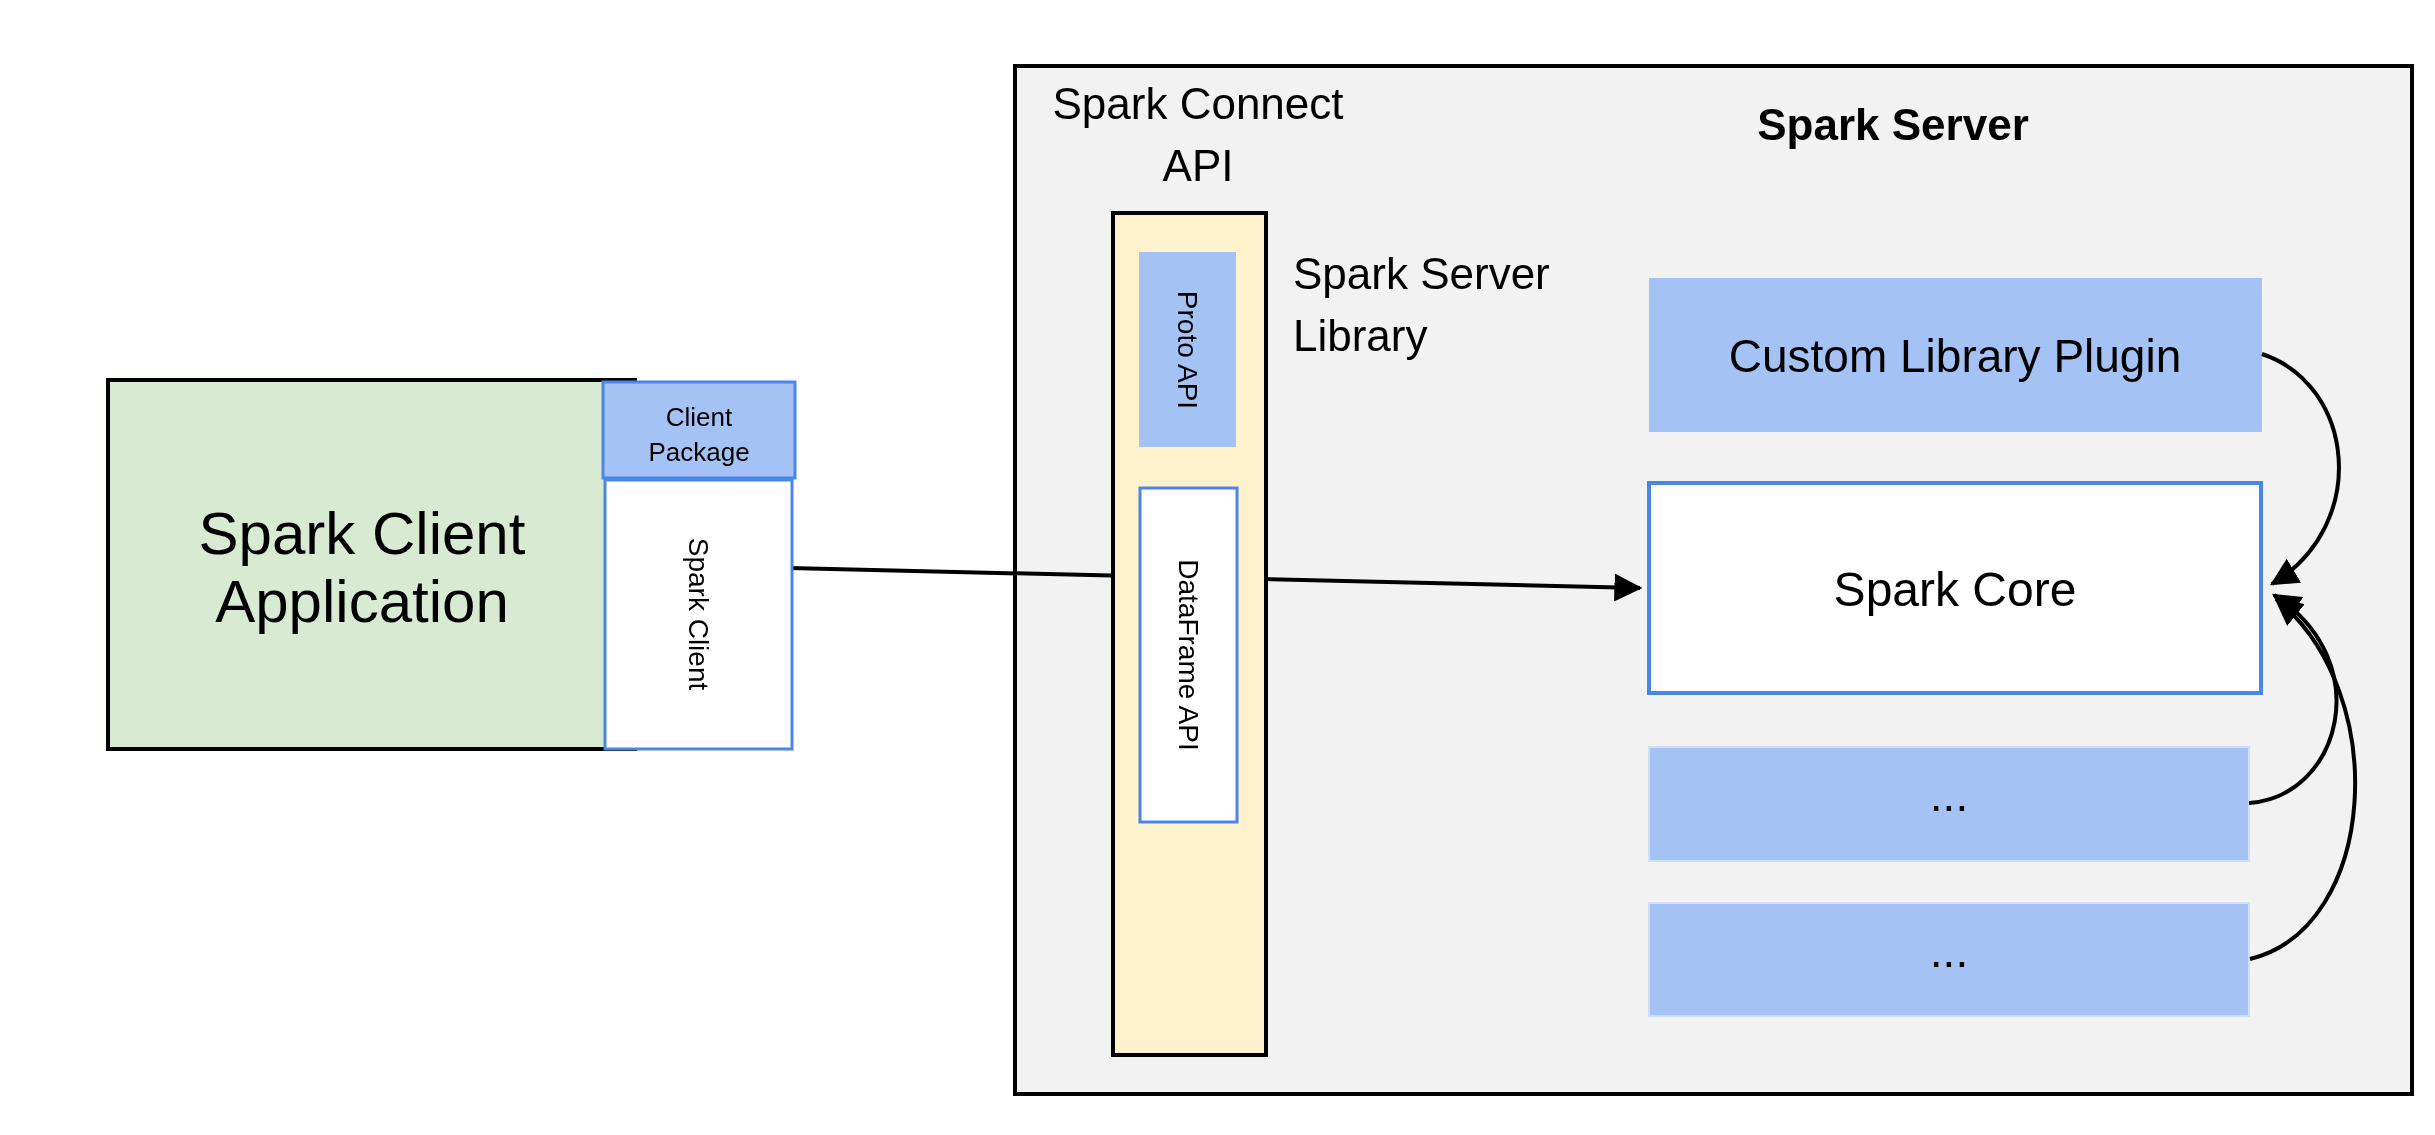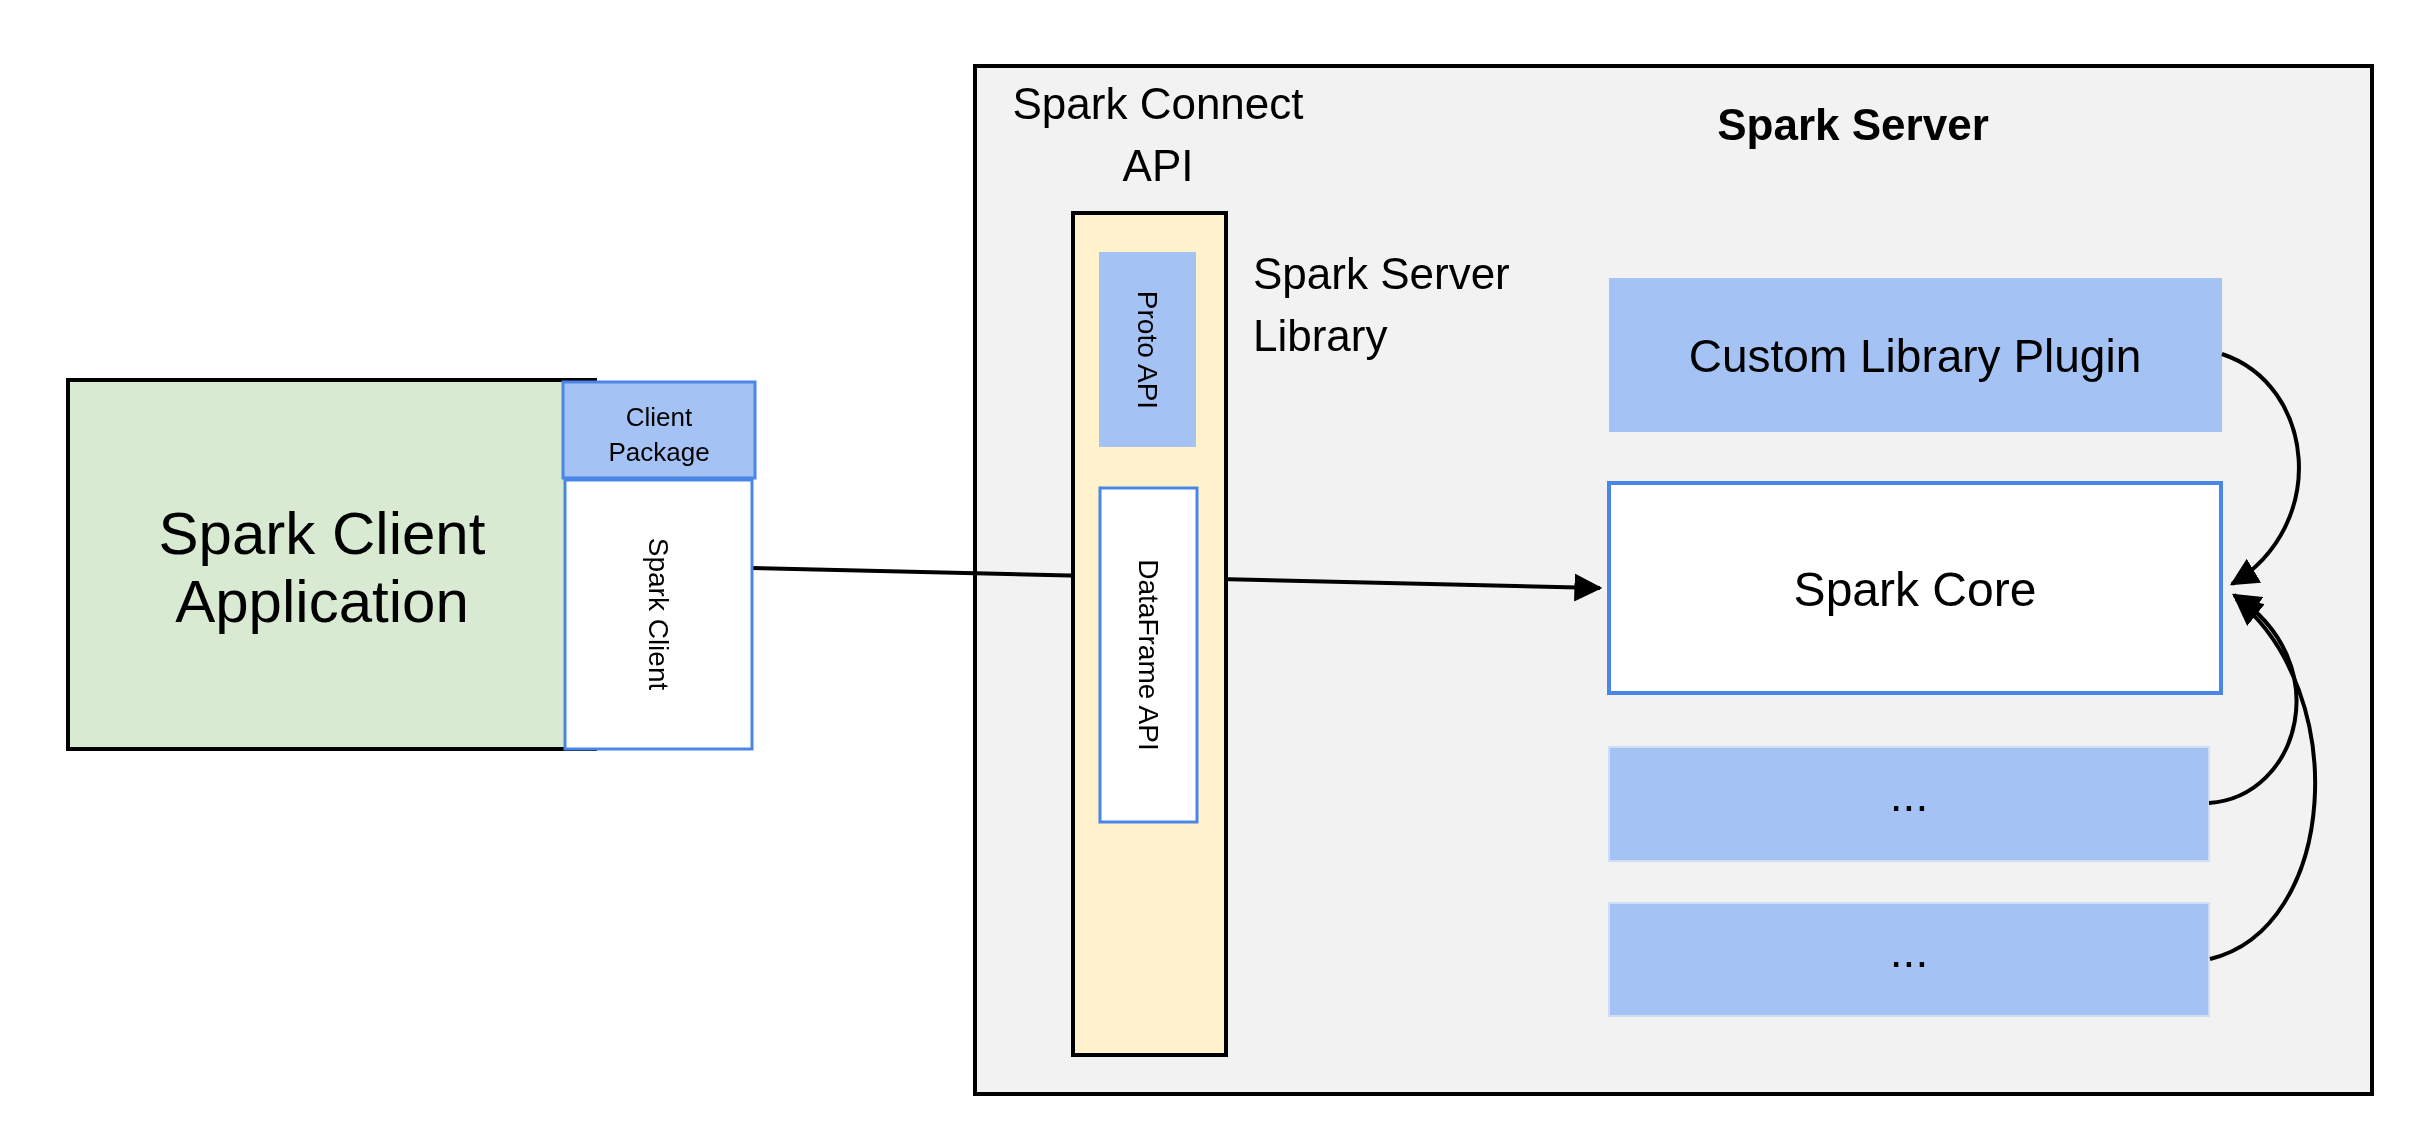--- a/index.html
+++ b/index.html
@@ -6,20 +6,21 @@
     margin: 0;
     padding: 0;
     background: #ffffff;
     font-family: "Liberation Sans", sans-serif;
   }
   .stage {
     position: relative;
     width: 2030px;
     height: 1135px;
     background: var(--background, #ffffff);
+    margin-left: 40px;
   }
   svg { display: block; }
 
   
   .fill-panel   { fill: var(--server-panel-fill, #f2f2f2); }
   .fill-green   { fill: var(--green-fill, #d9ead3); }
   .fill-blue    { fill: var(--blue-fill, #a4c2f4); }
   .fill-yellow  { fill: var(--yellow-fill, #fff2cc); }
   .fill-white   { fill: var(--white-fill, #ffffff); }
 

